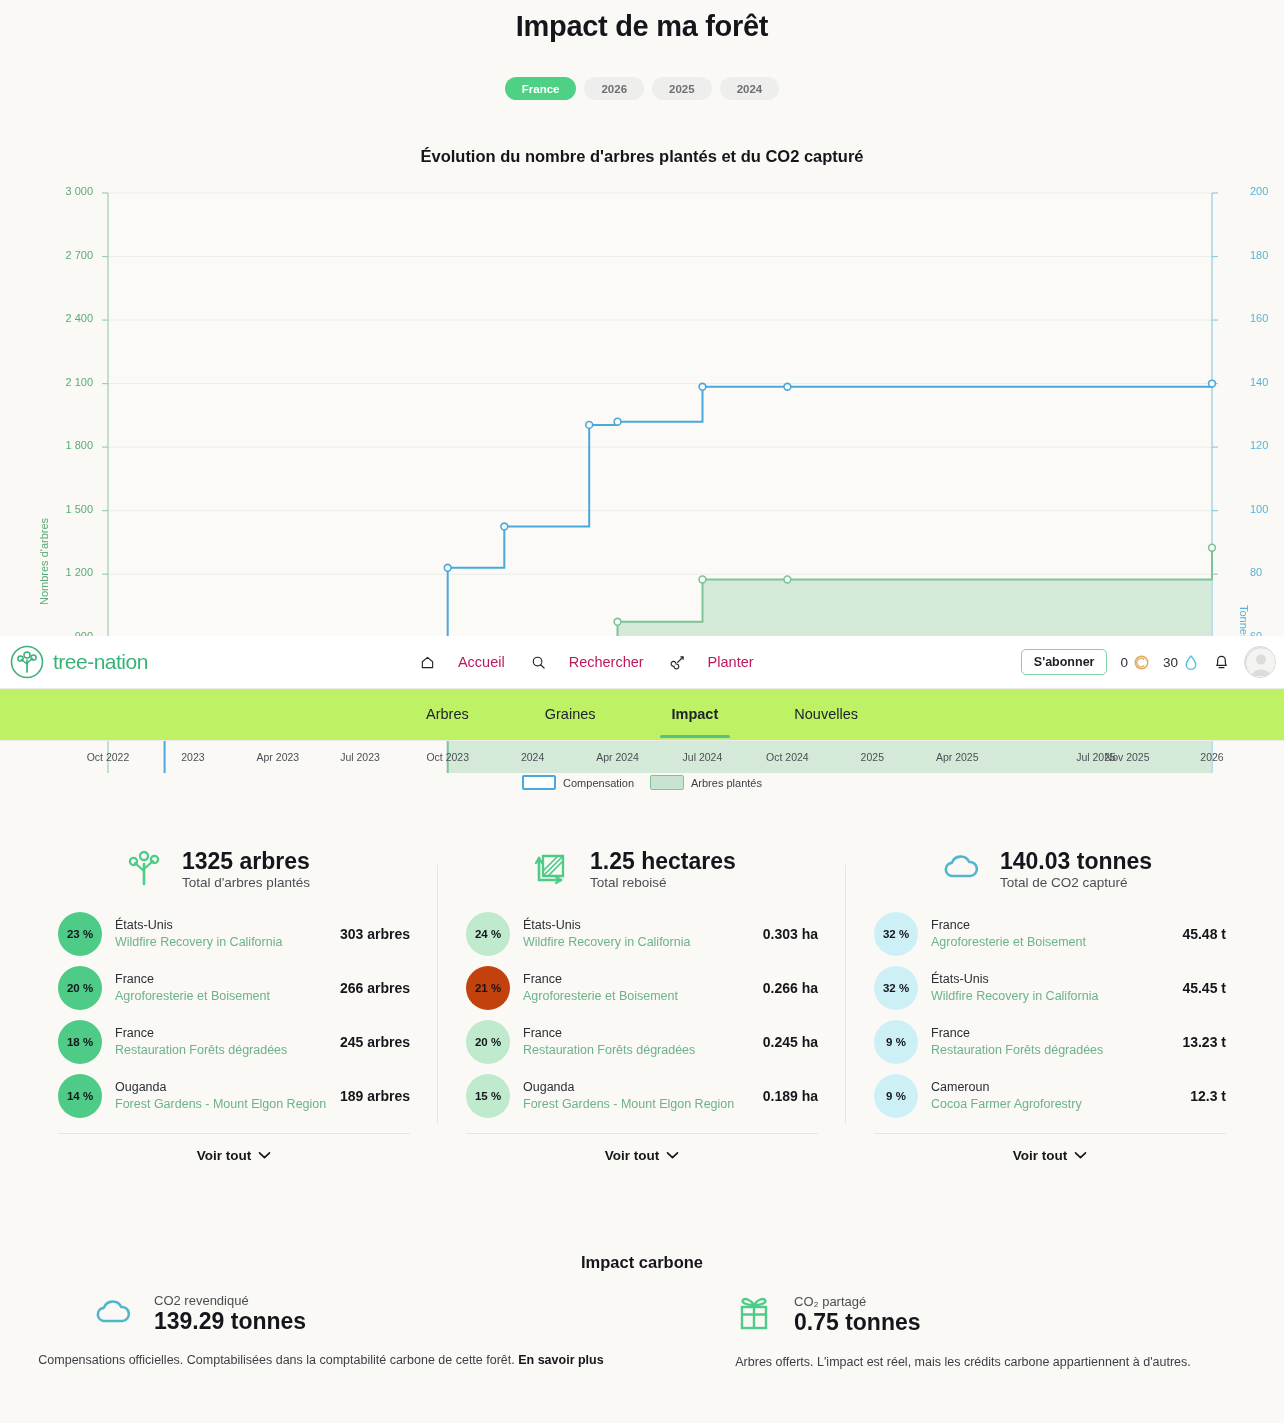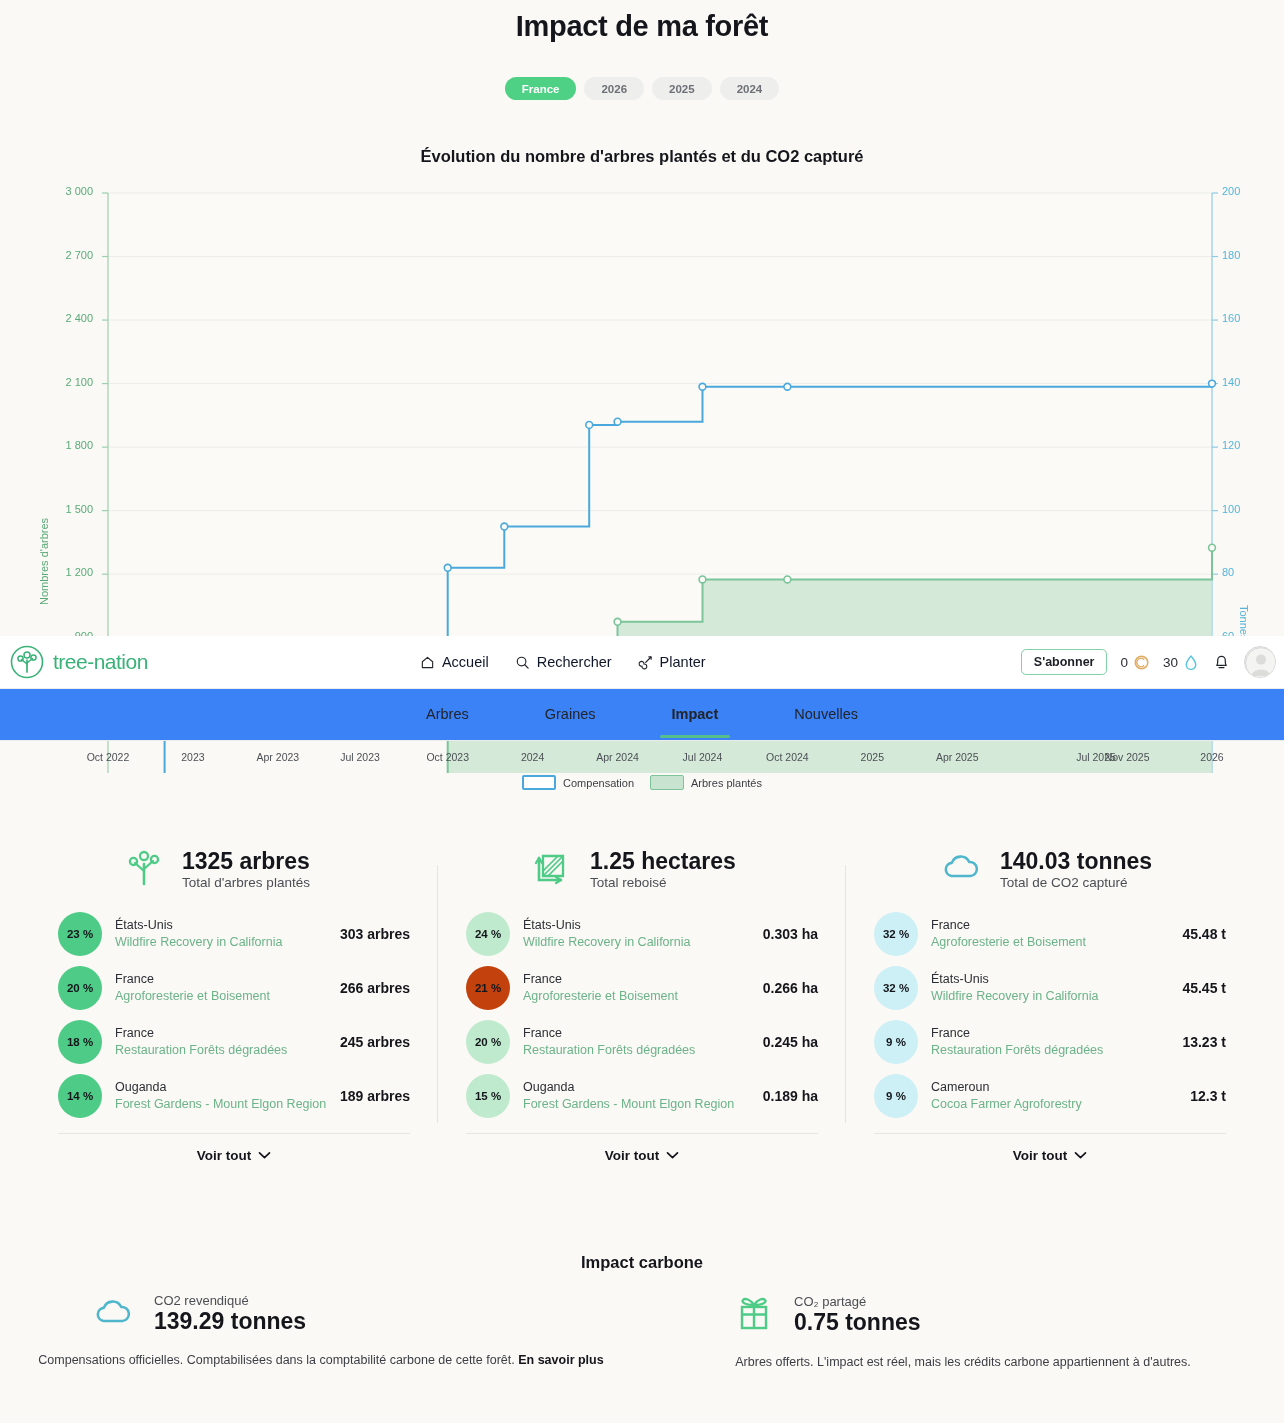--- a/index.html
+++ b/index.html
@@ -44,21 +44,21 @@
     transform: rotate(-90deg); transform-origin: left top;
     font-size: 11px; color: #5aaa78; white-space: nowrap;
   }
   .axis-label-right {
     position: absolute; left: 1250px; top: 420px;
     transform: rotate(90deg); transform-origin: left top;
     font-size: 11px; color: #56b4d9; white-space: nowrap;
   }
   .ytick { position: absolute; font-size: 11px; white-space: nowrap; }
   .ytick.l { color: #5aaa78; text-align: right; right: 1191px; }
-  .ytick.r { color: #56b4d9; text-align: left; left: 1222px; }
+  .ytick.r { color: #56b4d9; text-align: left; left: 1250px; }
   .xtick {
     position: absolute; top: 566px; font-size: 10.5px; color: #4c4f55;
     transform: translateX(-50%); white-space: nowrap;
   }
   .legend {
     position: absolute; top: 590px; left: 0; width: 1284px;
     display: flex; justify-content: center; align-items: center; gap: 16px;
   }
   .legend-item { display: flex; align-items: center; gap: 7px; }
   .legend-swatch { width: 34px; height: 15px; border-radius: 2px; }
@@ -69,39 +69,39 @@
   
   .navbar {
     position: absolute; top: 636px; left: 0; width: 1284px; height: 53px;
     background: #ffffff; border-bottom: 1px solid #ececec;
     display: flex; align-items: center; z-index: 30;
   }
   .brand { display: flex; align-items: center; gap: 9px; margin-left: 10px; }
   .brand-name { font-size: 21px; color: #39b277; letter-spacing: -0.5px; font-weight: 500; }
   .nav-links { display: flex; align-items: center; gap: 26px; margin-left: 272px; }
   .nav-link {
-    display: flex; align-items: center; gap: 7px;
-    font-size: 14.5px; color: #0f172a; cursor: pointer; white-space: nowrap;
+    display: flex; align-items: center; gap: 23px;
+    font-size: 14.5px; color: #be185d; cursor: pointer; white-space: nowrap;
   }
   .nav-right { display: flex; align-items: center; gap: 13px; margin-left: auto; margin-right: 8px; }
   .subscribe-btn {
     height: 26px; padding: 0 12px; border: 1px solid #7fd3a6; border-radius: 5px;
     background: #fff; color: #1c1f26; font-size: 12.5px; font-weight: 600;
     display: flex; align-items: center; cursor: pointer; white-space: nowrap;
   }
   .counter { display: flex; align-items: center; gap: 5px; font-size: 13.5px; color: #2b2e34; }
   .avatar {
     width: 32px; height: 32px; border-radius: 50%;
     border: 1px solid #d8d8d8; background: #f2f2f2; overflow: hidden;
   }
 
   
   .tabs {
     position: absolute; top: 689px; left: 0; width: 1284px; height: 52px;
-    background: #3b82f6; border-bottom: 1px solid #ececec;
+    background: #bef264; border-bottom: 1px solid #ececec;
     display: flex; justify-content: center; align-items: flex-start; gap: 0; z-index: 29;
   }
   .tab {
     position: relative; padding: 17px 38px 16px;
     font-size: 14.5px; color: #21242a; cursor: pointer; white-space: nowrap;
   }
   .tab.active { font-weight: 600; }
   .tab.active::after {
     content: ""; position: absolute; left: 26px; right: 26px; bottom: 0;
     height: 3px; background: #56bf8c; border-radius: 2px;

